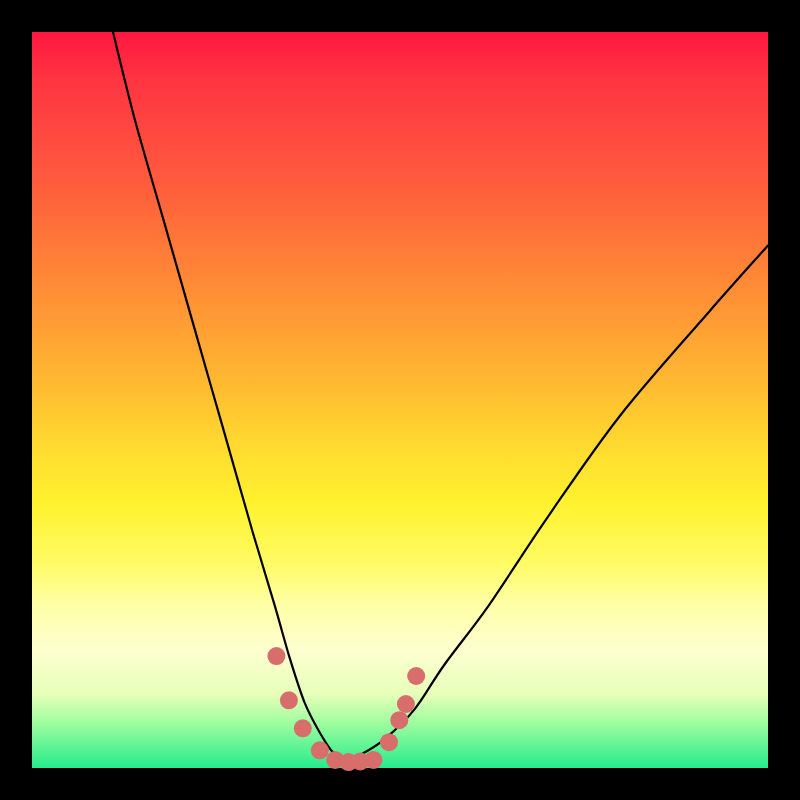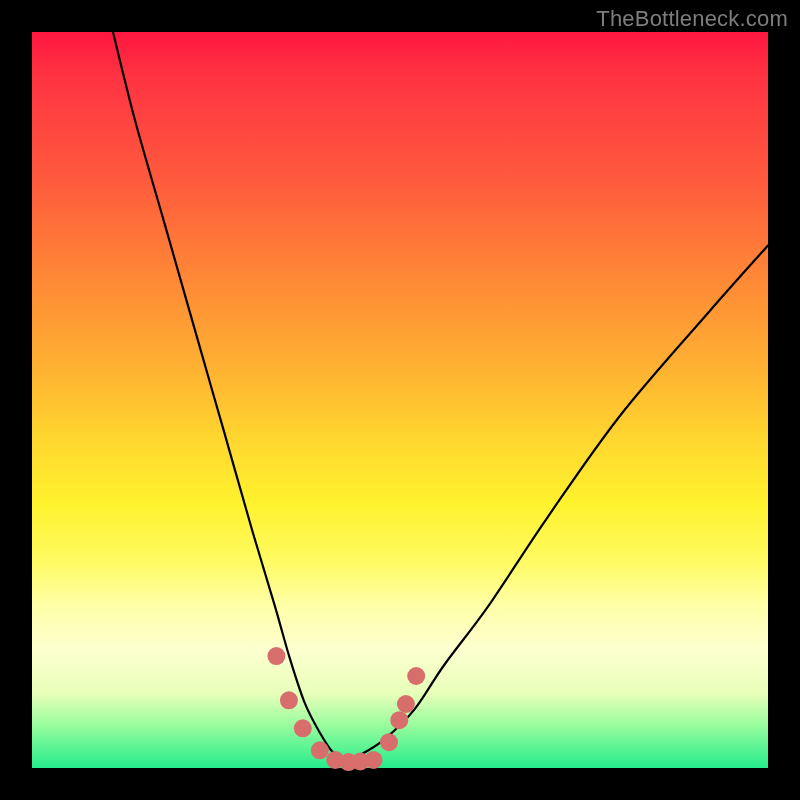--- a/index.html
+++ b/index.html
@@ -67,21 +67,20 @@
   }
   .markers circle {
     fill: #d76e6c;
     stroke: none;
   }
 </style>
 </head>
 <body>
 
 <div class="frame">
-  <div class="watermark">TheBottleneck.com</div>
 
   <div class="plot">
     <svg class="curve" viewBox="0 0 736 736">
       <path class="curve-path" d="M 81.0 0.0 C 84.6 14.7, 94.5 56.4, 103.0 88.3 C 111.6 120.2, 122.7 157.0, 132.5 191.4 C 142.3 225.7, 152.1 260.1, 161.9 294.4 C 171.7 328.7, 181.5 363.1, 191.4 397.4 C 201.2 431.8, 212.2 471.0, 220.8 500.5 C 229.4 529.9, 236.7 553.2, 242.9 574.1 C 249.0 594.9, 252.7 609.7, 257.6 625.6 C 262.5 641.5, 267.4 657.5, 272.3 669.8 C 277.2 682.0, 282.1 690.6, 287.0 699.2 C 291.9 707.8, 296.9 716.4, 301.8 721.3 C 306.7 726.2, 311.6 728.6, 316.5 728.6 C 321.4 728.6, 325.1 725.0, 331.2 721.3 C 337.3 717.6, 344.7 713.9, 353.3 706.6 C 361.9 699.2, 372.9 689.4, 382.7 677.1 C 392.5 664.9, 399.9 650.1, 412.2 633.0 C 424.4 615.8, 439.1 598.6, 456.3 574.1 C 473.5 549.5, 493.1 517.7, 515.2 485.8 C 537.3 453.9, 561.8 417.1, 588.8 382.7 C 615.8 348.4, 652.6 307.9, 677.1 279.7 C 701.7 251.5, 726.2 224.5, 736.0 213.4" stroke="#000000"></path>
       <g class="markers">
           <circle cx="244.4" cy="624.1" r="9" fill="#d76e6c"></circle>
           <circle cx="256.9" cy="668.3" r="9" fill="#d76e6c"></circle>
           <circle cx="270.8" cy="696.3" r="9" fill="#d76e6c"></circle>
           <circle cx="287.8" cy="718.3" r="9" fill="#d76e6c"></circle>
           <circle cx="303.2" cy="727.9" r="9" fill="#d76e6c"></circle>

